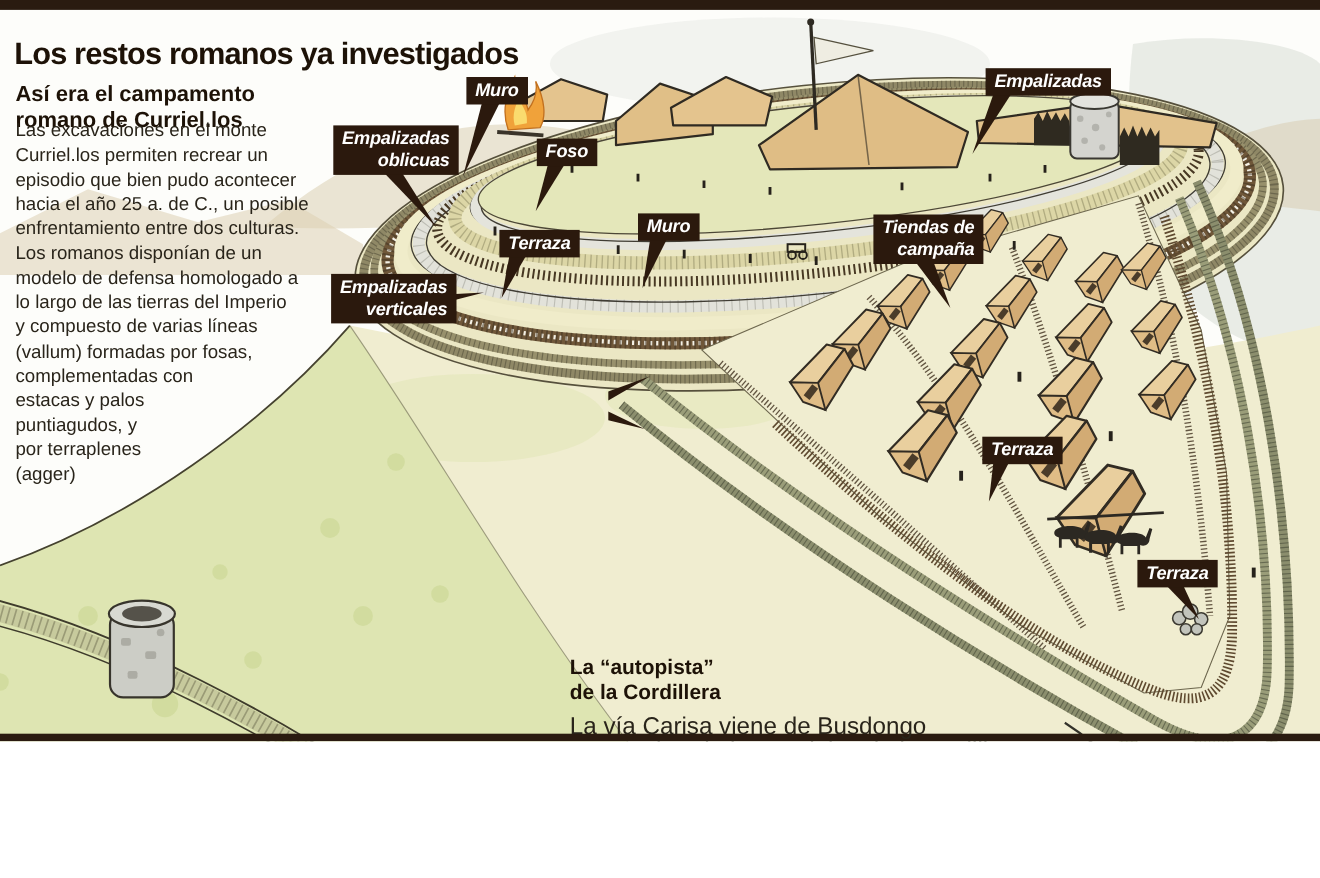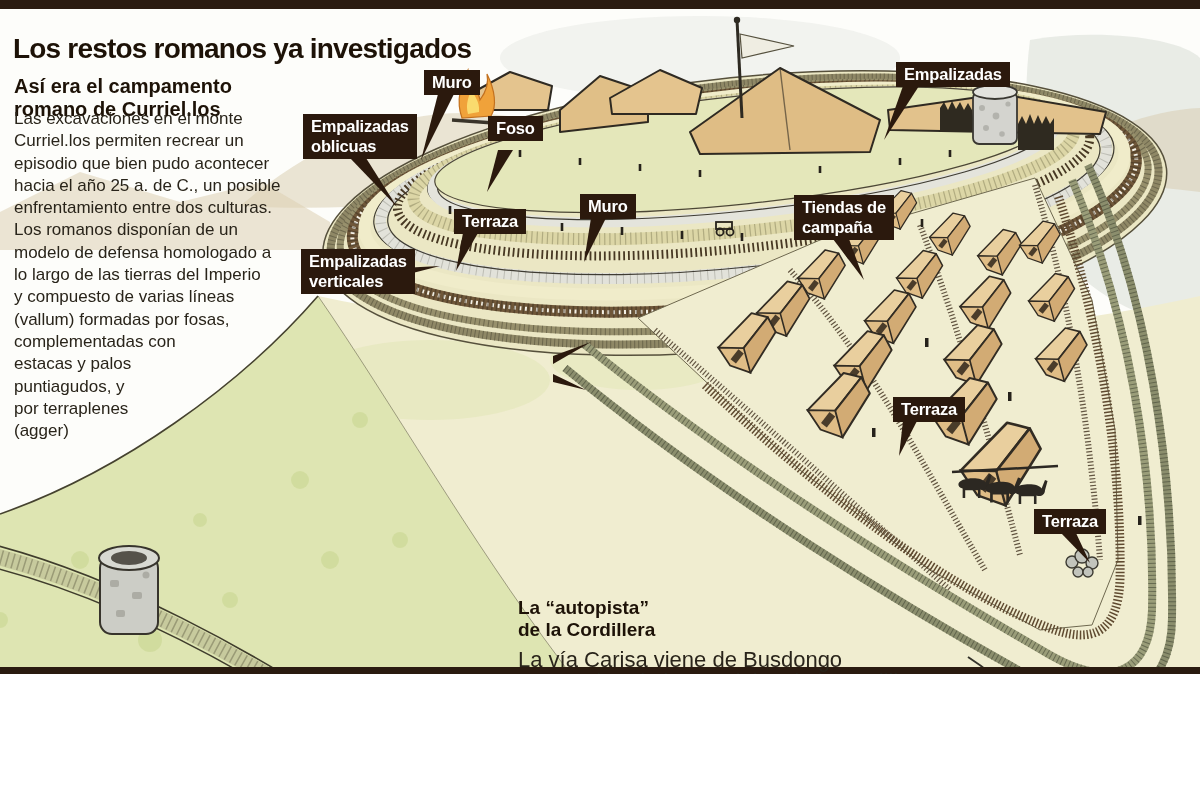--- a/index.html
+++ b/index.html
@@ -20,22 +20,23 @@
   }
   .intro-body{
     position:absolute;left:14px;top:108px;font-size:17px;line-height:22.3px;
     color:#29241a;white-space:pre-line;
   }
   .note{position:absolute;right:252px;top:597px;width:430px;text-align:left;}
   .note-heading{font-size:19px;font-weight:bold;line-height:1.18;color:#1d1207;white-space:pre-line;}
   .note-body{margin-top:7px;font-size:22px;line-height:22.4px;color:#29241a;white-space:pre-line;}
   .callout{
     position:absolute;background:#2b190d;color:#ffffff;font-size:16.5px;font-weight:bold;
-    line-height:1.22;padding:2px 8px 3px;text-align:left;white-space:pre-line;
+    line-height:1.22;padding:2px 8px 3px;text-align:right;white-space:pre-line;
     letter-spacing:-0.2px;
+    font-style:italic;
   }
 </style>
 </head>
 <body>
 
 <div class="canvas">
 
   <svg class="illus" width="1200" height="798" viewBox="0 0 1200 798">
     <defs>
       <g id="tent">
@@ -312,21 +313,21 @@
 aprovechando los cordales de la cordillera
 Cantábrica. Cuando entra en Asturias inicia un
 trazado descendente hasta el corazón mismo
 de la cuenca del Caudal.</div>
   </div>
 
   <div class="callout" style="left:424px;top:70px">Muro</div>
   <div class="callout" style="left:896px;top:62px">Empalizadas</div>
   <div class="callout" style="left:303px;top:114px">Empalizadas
 oblicuas</div>
-  <div class="callout" style="left:488px;top:116px">Foso</div>
+  <div class="callout" style="left:488px;top:126px">Foso</div>
   <div class="callout" style="left:454px;top:209px">Terraza</div>
   <div class="callout" style="left:580px;top:194px">Muro</div>
   <div class="callout" style="left:794px;top:195px">Tiendas de
 campaña</div>
   <div class="callout" style="left:301px;top:249px">Empalizadas
 verticales</div>
   <div class="callout" style="left:893px;top:397px">Terraza</div>
   <div class="callout" style="left:1034px;top:509px">Terraza</div>
   <div class="callout" style="left:1039px;top:724px">Vía Carisa</div>
 

